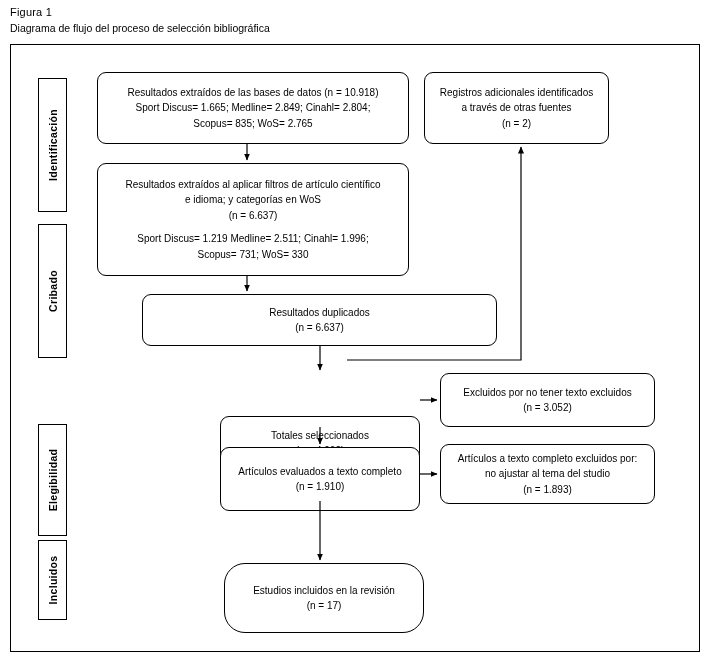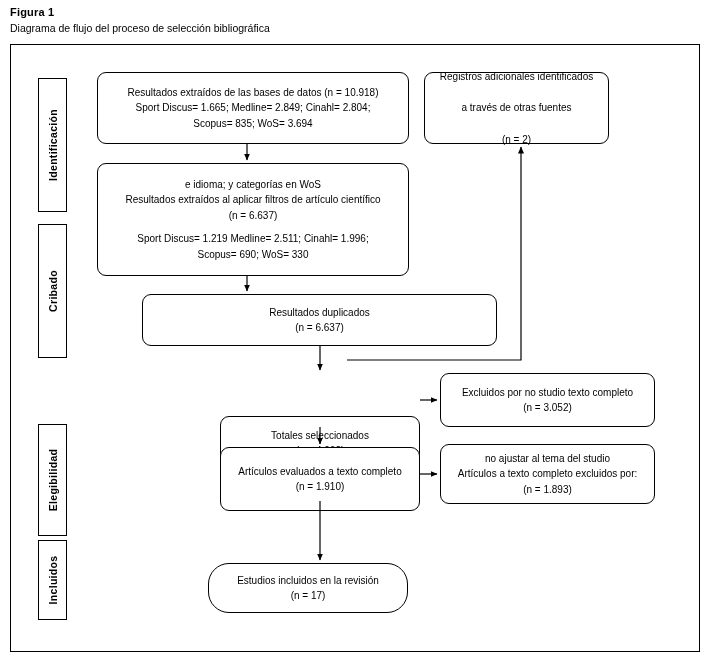--- a/index.html
+++ b/index.html
@@ -19,21 +19,21 @@
     position: relative;
     width: 712px;
     height: 665px;
   }
   .fig-label {
     position: absolute;
     left: 10px;
     top: 6px;
     font-family: "Liberation Sans", sans-serif;
     font-size: 11px;
-    font-weight: bold;
+    font-weight: normal;
     letter-spacing: 0.2px;
   }
   .fig-caption {
     position: absolute;
     left: 10px;
     top: 22px;
     font-family: "Liberation Sans", sans-serif;
     font-size: 10.5px;
   }
   .frame {
@@ -110,64 +110,64 @@
   <div class="stage" style="left:38px; top:424px; width:29px; height:112px;">
     <span>Elegibilidad</span>
   </div>
   <div class="stage" style="left:38px; top:540px; width:29px; height:80px;">
     <span>Incluidos</span>
   </div>
 
   <div class="box" style="left:97px; top:72px; width:312px; height:72px;">
     <div class="line">Resultados extraídos de las bases de datos (n = 10.918)</div>
     <div class="line">Sport Discus= 1.665; Medline= 2.849; Cinahl= 2.804;</div>
-    <div class="line">Scopus= 835; WoS= 3.694</div>
+    <div class="line">Scopus= 835; WoS= 2.765</div>
   </div>
 
-  <div class="box" style="left:424px; top:72px; width:185px; height:72px;gap:16px;">
+  <div class="box" style="left:424px; top:72px; width:185px; height:72px;">
     <div class="line">Registros adicionales identificados</div>
     <div class="line">a través de otras fuentes</div>
     <div class="line">(n = 2)</div>
   </div>
 
   <div class="box" style="left:97px; top:163px; width:312px; height:113px;">
+    <div class="line">Resultados extraídos al aplicar filtros de artículo científico</div>
     <div class="line">e idioma; y categorías en WoS</div>
-    <div class="line">Resultados extraídos al aplicar filtros de artículo científico</div>
     <div class="line" style="margin-bottom:8px;">(n = 6.637)</div>
     <div class="line">Sport Discus= 1.219 Medline= 2.511; Cinahl= 1.996;</div>
-    <div class="line">Scopus= 690; WoS= 330</div>
+    <div class="line">Scopus= 731; WoS= 330</div>
   </div>
 
   <div class="box" style="left:142px; top:294px; width:355px; height:52px;text-align:center;">
     <div class="line">Resultados duplicados</div>
     <div class="line">(n = 6.637)</div>
   </div>
 
   <div class="box" style="left:220px; top:373px; width:200px; height:54px;margin-top:43px;">
     <div class="line">Totales seleccionados</div>
     <div class="line">(n = 4.962)</div>
   </div>
 
   <div class="box" style="left:440px; top:373px; width:215px; height:54px;">
-    <div class="line">Excluidos por no studio texto completo</div>
+    <div class="line">Excluidos por no tener texto excluidos</div>
     <div class="line">(n = 3.052)</div>
   </div>
 
   <div class="box" style="left:220px; top:447px; width:200px; height:64px;">
     <div class="line">Artículos evaluados a texto completo</div>
     <div class="line">(n = 1.910)</div>
   </div>
 
   <div class="box" style="left:440px; top:444px; width:215px; height:60px;">
+    <div class="line">Artículos a texto completo excluidos por:</div>
     <div class="line">no ajustar al tema del studio</div>
-    <div class="line">Artículos a texto completo excluidos por:</div>
     <div class="line">(n = 1.893)</div>
   </div>
 
-  <div class="box" style="left:208px; top:563px; width:200px; height:50px;border-radius:21px;">
+  <div class="box" style="left:224px; top:563px; width:200px; height:70px;border-radius:21px;">
     <div class="line">Estudios incluidos en la revisión</div>
     <div class="line">(n = 17)</div>
   </div>
 
   <svg class="connectors" xmlns="http://www.w3.org/2000/svg">
     <defs>
       <marker id="arrow" markerWidth="8" markerHeight="8" refX="6.5" refY="3" orient="auto" markerUnits="userSpaceOnUse">
         <path d="M0,0 L7,3 L0,6 z" fill="#000000"></path>
       </marker>
     </defs>

